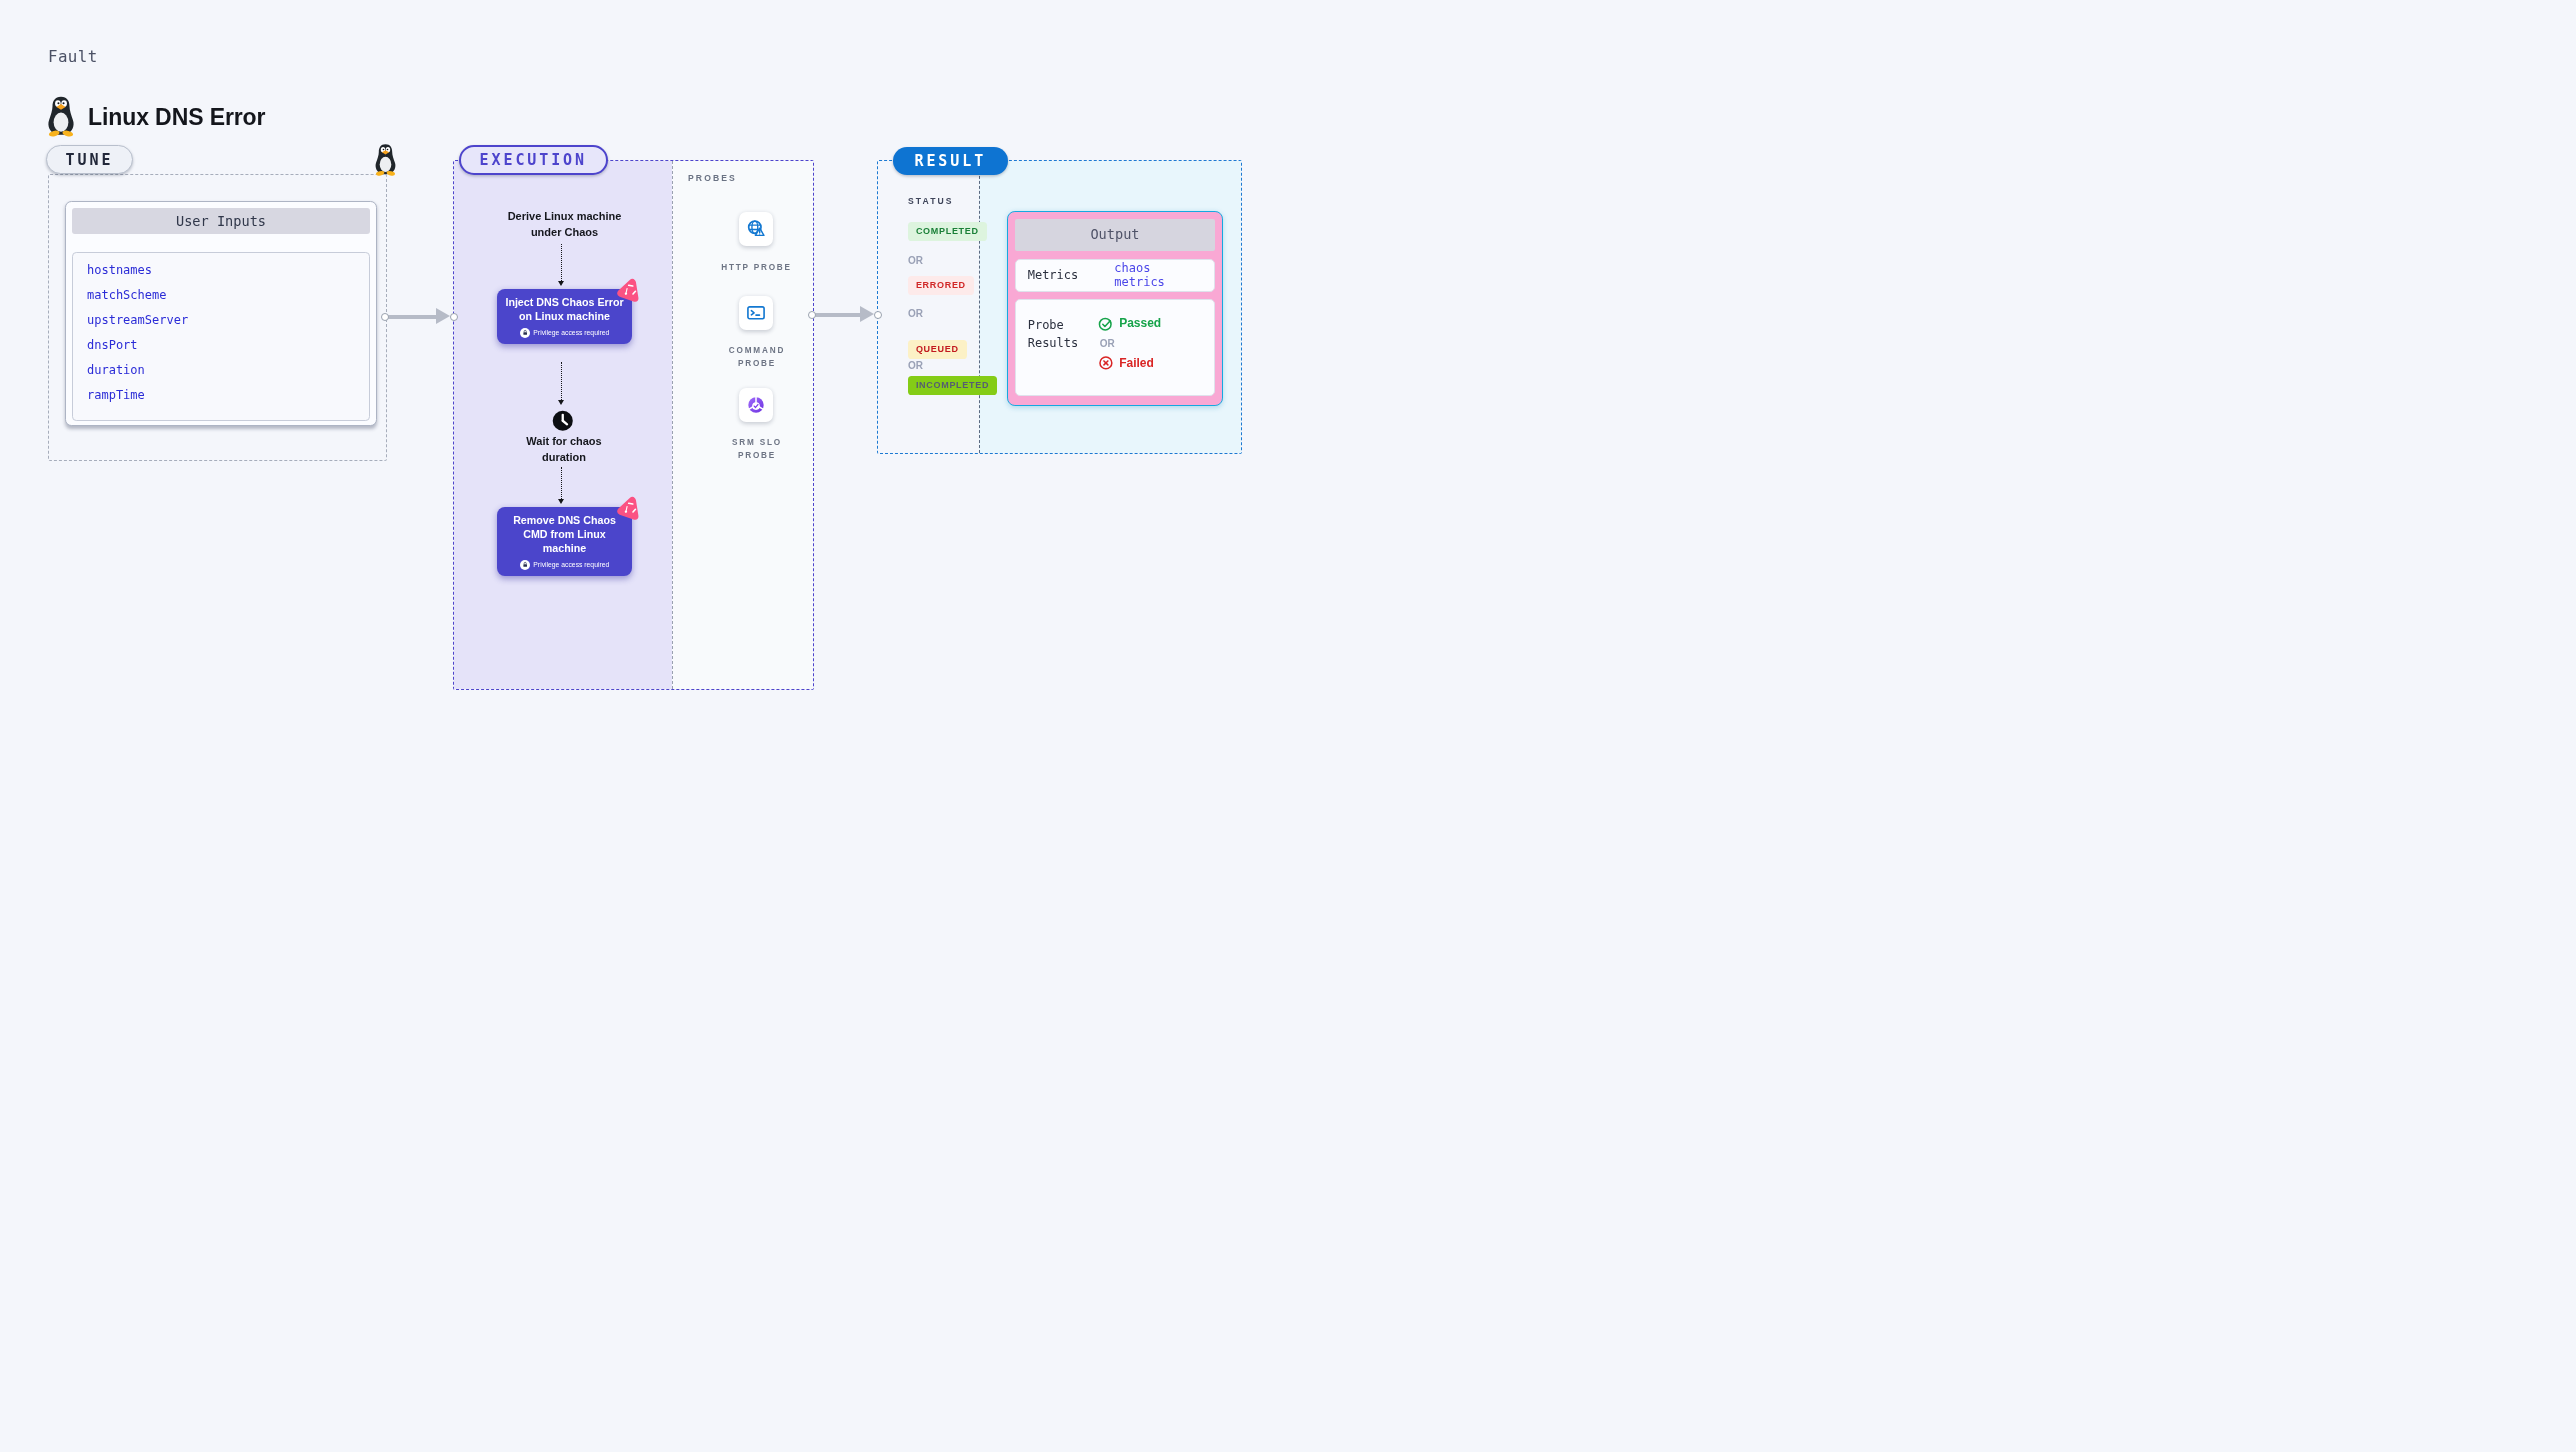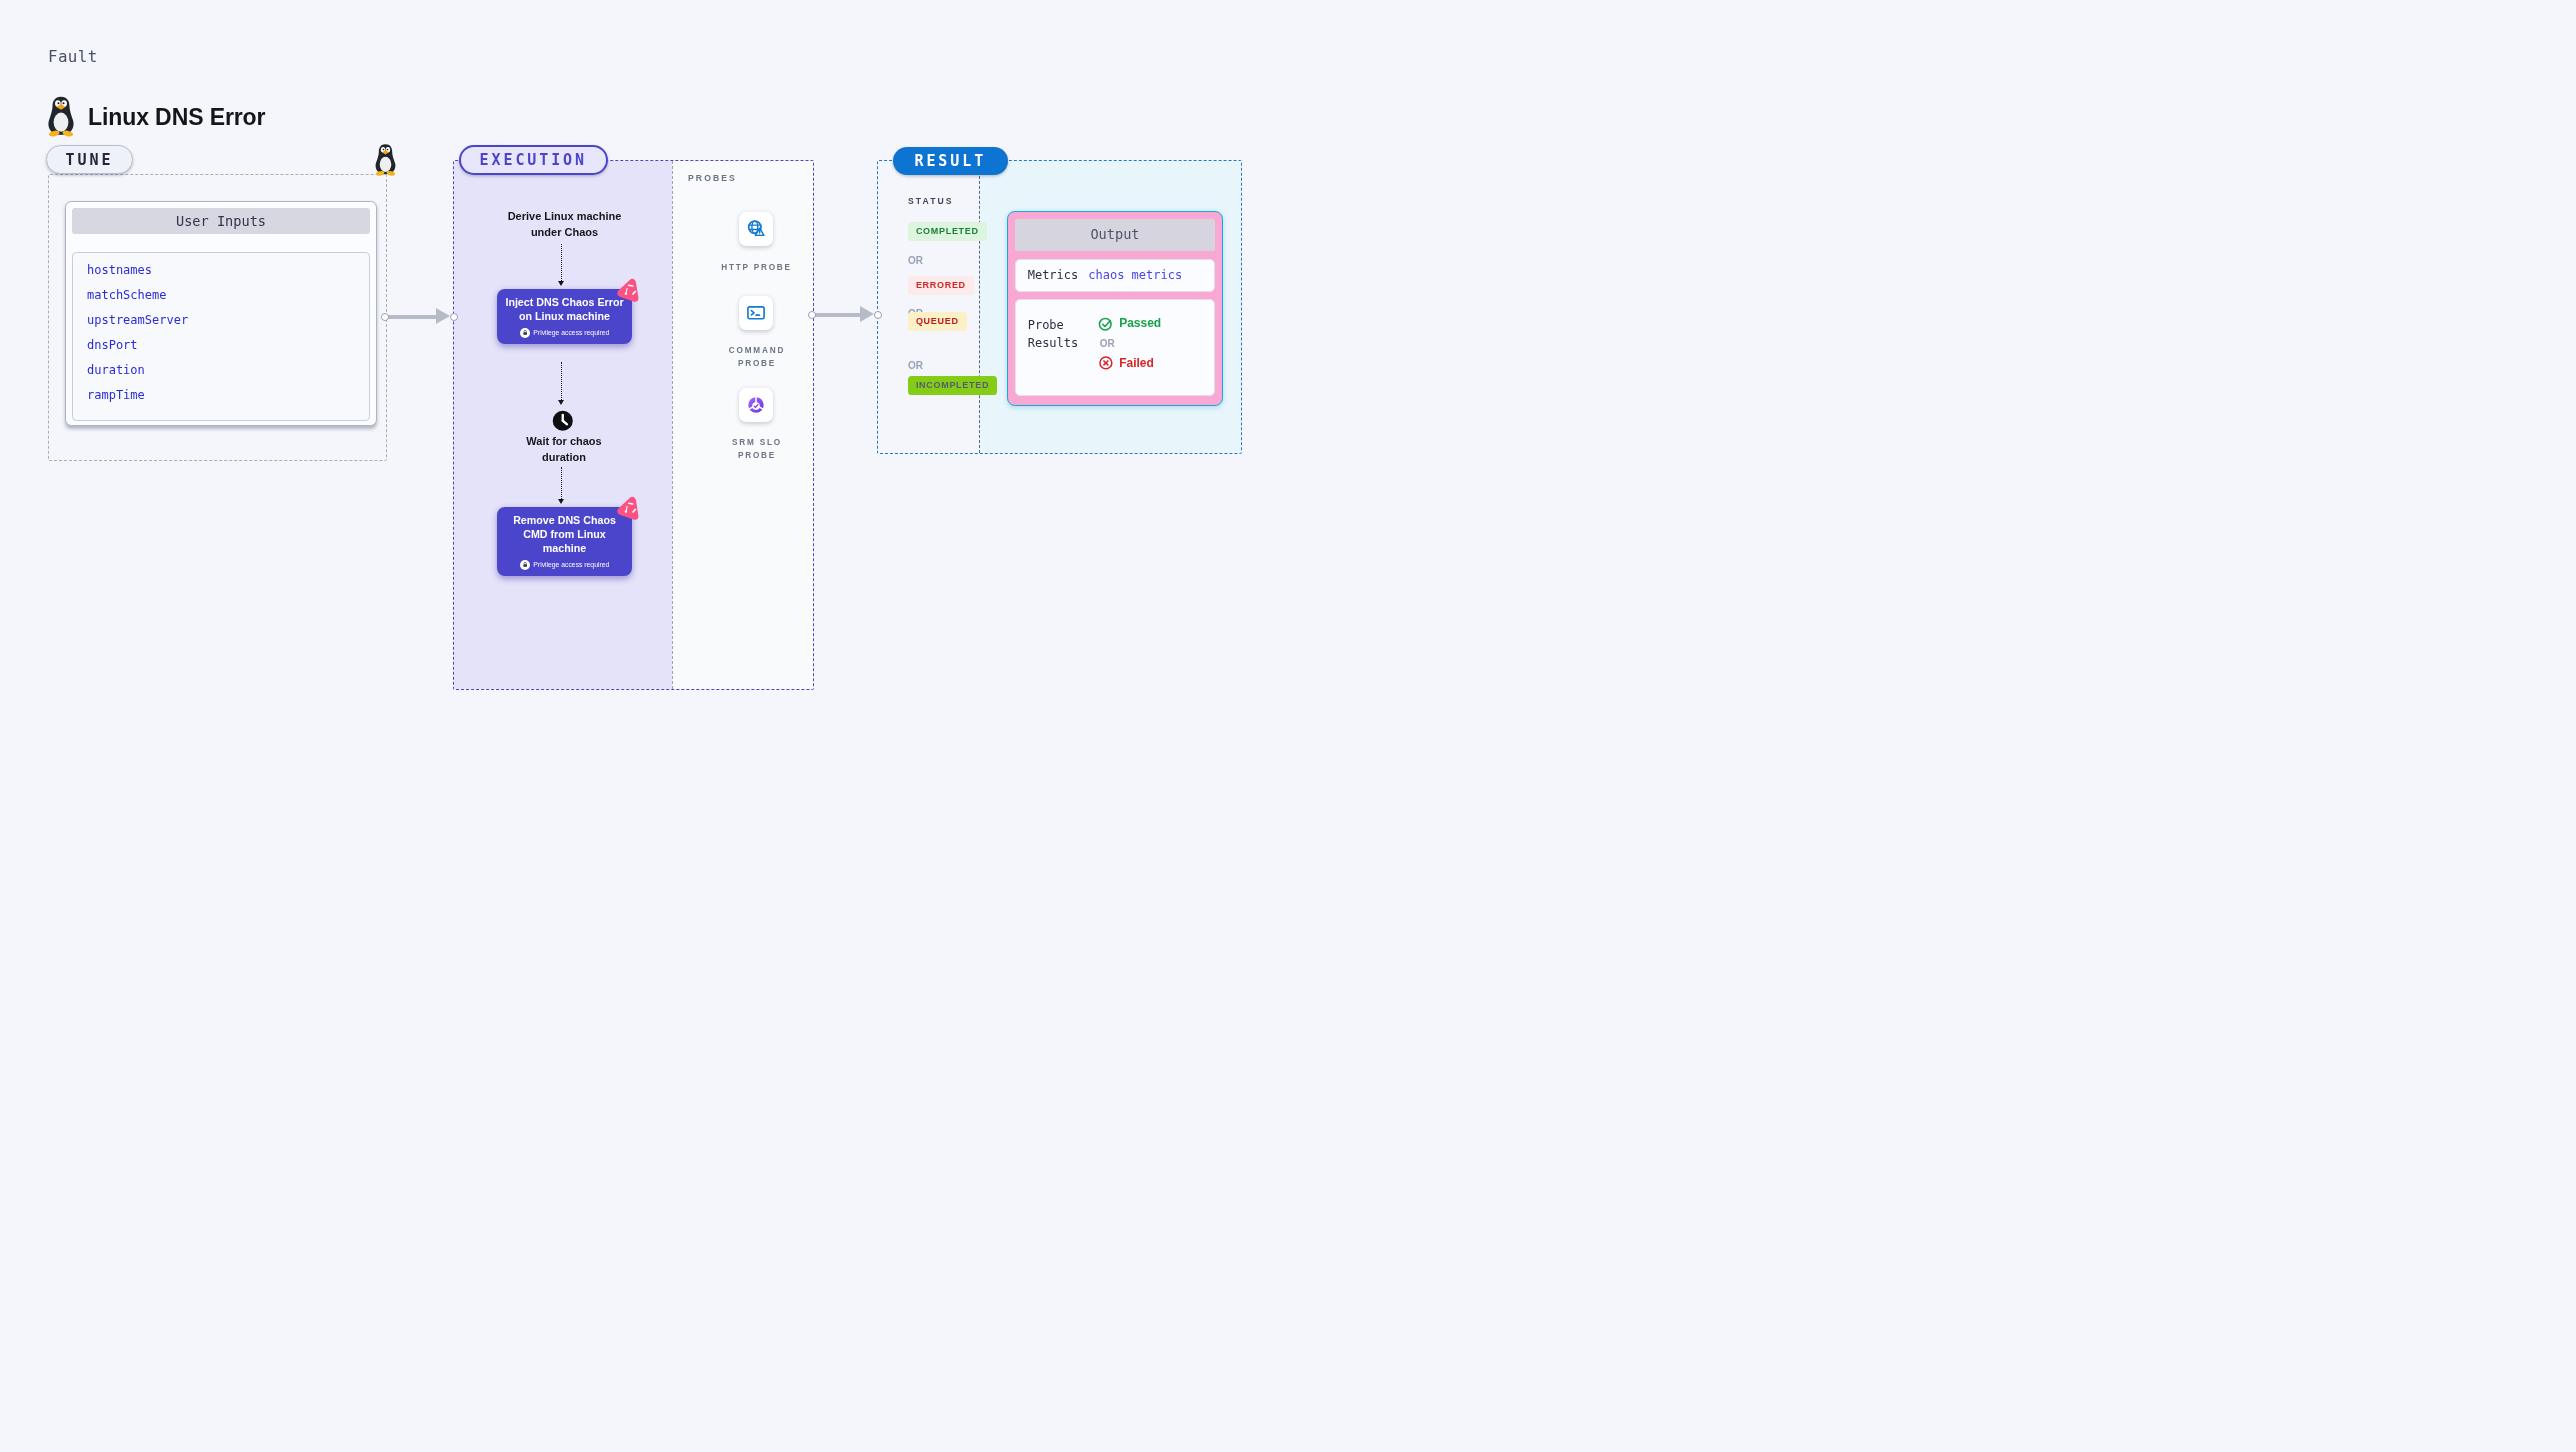--- a/index.html
+++ b/index.html
@@ -100,33 +100,33 @@
   .probe-caption-2{left:721px;top:334px;width:72px;}
   .probe-caption-3{left:721px;top:426px;width:72px;}
 
   
   .status-label{position:absolute;left:908px;top:186px;font-weight:700;font-size:8.6px;
                 letter-spacing:2.1px;color:#3f455a;}
   .status-badge{position:absolute;left:908px;padding:4.3px 7.9px;border-radius:3.6px;
                 font-weight:800;font-size:9px;letter-spacing:0.7px;}
   .st-completed{top:212px;background:#ddf4de;color:#1a7f37;}
   .st-errored{top:266px;background:#fdeaea;color:#d02727;}
-  .st-queued{top:302px;background:#fcf1c6;color:#c2191f;}
+  .st-queued{top:330px;background:#fcf1c6;color:#c2191f;}
   .st-incompleted{top:366px;background:#84cc16;color:#565d71;}
   .or-label{position:absolute;left:908px;font-weight:600;font-size:10px;color:#9aa1b6;}
   .or-1{top:245px;} .or-2{top:298px;} .or-3{top:350px;}
 
   
   .output-card{position:absolute;left:1007px;top:201px;width:216px;height:195px;background:#f9a8d4;
                border:1.8px solid #16a9e0;border-radius:7.9px;box-shadow:0 1.4px 5.7px rgba(22,140,190,.25);
                padding:7.2px;box-sizing:border-box;}
   .out-header{height:31.5px;background:#d6d5df;border-radius:2.1px;text-align:center;line-height:31.5px;
               font-family:"DejaVu Sans Mono",monospace;font-size:13.6px;color:#4f5368;}
   .metrics-row{margin-top:7.9px;height:33px;border:1.1px solid #dfe2ec;border-radius:5px;background:#fbfcff;
-               display:flex;align-items:center;padding:0 11.5px;gap:10px;box-sizing:border-box;}
+               display:flex;align-items:center;padding:0 11.5px;gap:36px;box-sizing:border-box;}
   .metrics-label{font-family:"DejaVu Sans Mono",monospace;font-size:12px;color:#2b303f;}
   .metrics-value{font-family:"DejaVu Sans Mono",monospace;font-size:12px;color:#4b46e9;}
   .probe-results-row{margin-top:7.2px;height:97px;border:1.1px solid #dfe2ec;border-radius:5px;
                      background:#fbfcff;display:flex;padding:8.6px 0 0 11.5px;box-sizing:border-box;}
   .pr-label{width:70px;font-family:"DejaVu Sans Mono",monospace;font-size:12px;line-height:1.5;
             color:#2b303f;padding-top:7.2px;}
   .pr-values{display:flex;flex-direction:column;padding-top:7.2px;}
   .pr-line{display:flex;align-items:center;gap:5.7px;}
   .passed-text{font-weight:700;font-size:12px;color:#16a34a;}
   .failed-text{font-weight:700;font-size:12px;color:#d92525;}

